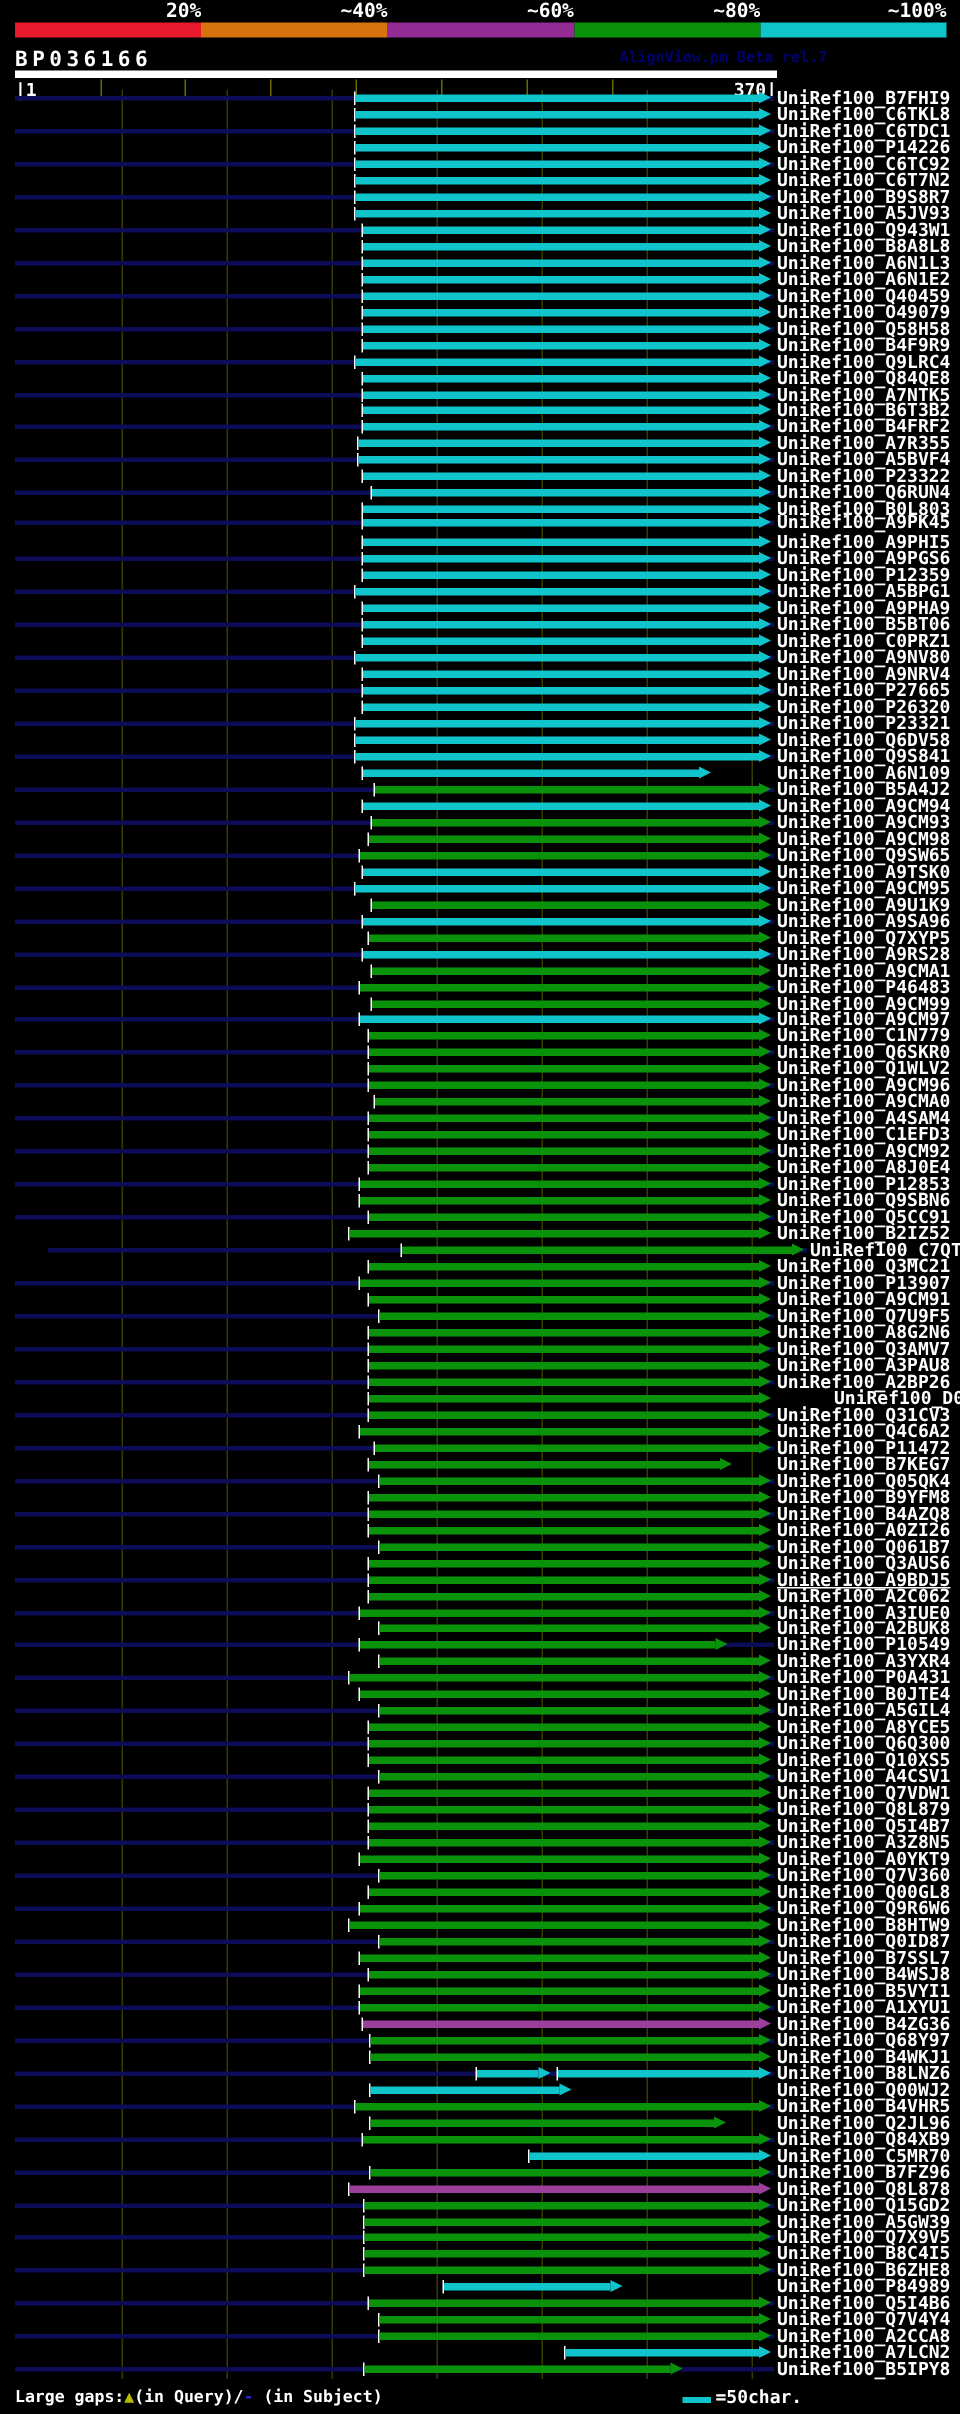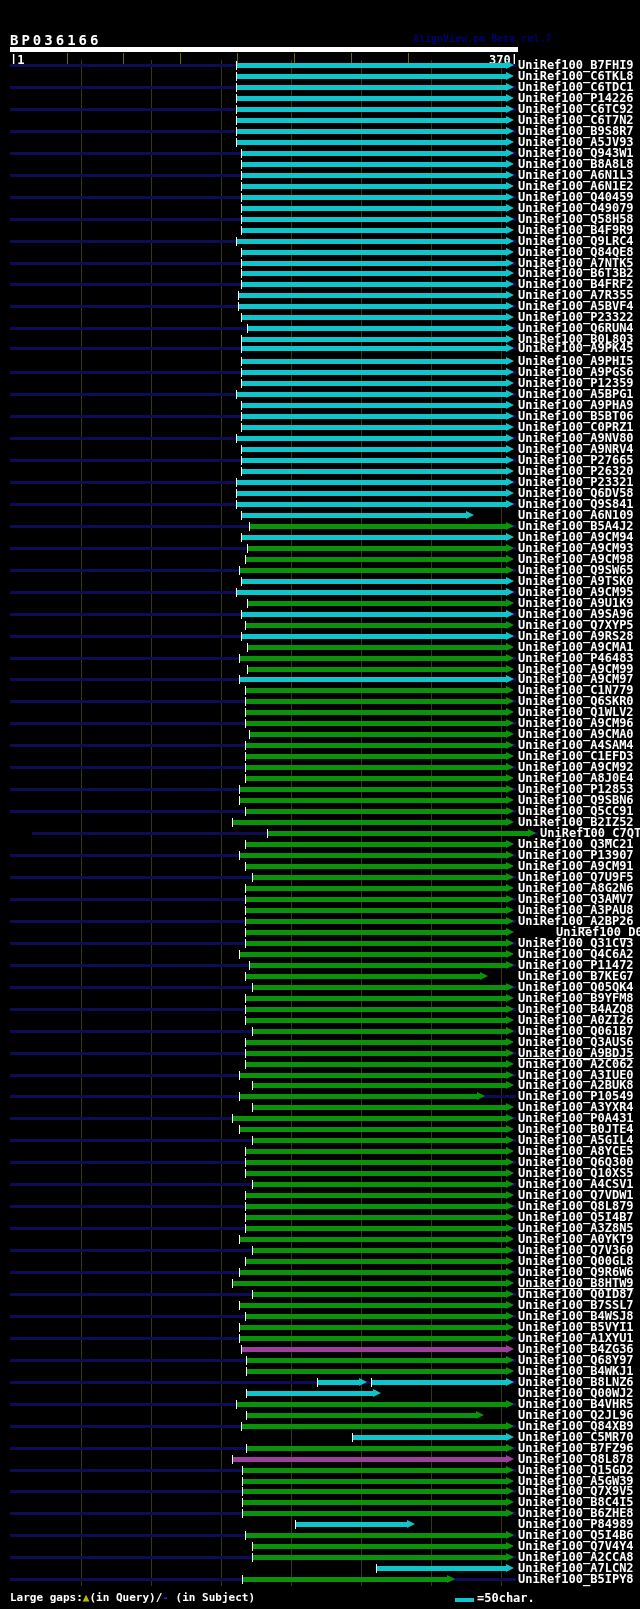--- a/index.html
+++ b/index.html
@@ -20,20 +20,32 @@
   .arrow{width:0;height:0;border-top:4.5px solid transparent;border-bottom:4.5px solid transparent;}
   .hitlbl{color:#fff;font:bold 12px/11px "DejaVu Sans Mono",monospace;white-space:pre;}
   #footer{left:10px;top:1592px;color:#fff;font:bold 11px/12px "DejaVu Sans Mono",monospace;white-space:pre;}
   #scalebar-label{left:477px;top:1592px;color:#fff;font:bold 12px/12px "DejaVu Sans Mono",monospace;}
   #scalebar-line{left:455px;top:1598px;width:19px;height:4px;}
 </style>
 </head>
 <body>
 
 <div id="app">
+  <div id="scale" class="abs" style="left:0;top:0;width:640px;height:28px;">
+      <div class="abs scaleseg" style="left: 10px; width: 124.2px; background: rgb(232, 25, 44);"></div>
+      <div class="abs pct" style="left: 10px; top: 1px; width: 124.2px;">20%</div>
+      <div class="abs scaleseg" style="left: 134.2px; width: 124.2px; background: rgb(215, 115, 15);"></div>
+      <div class="abs pct" style="left: 134.2px; top: 1px; width: 124.2px;">~40%</div>
+      <div class="abs scaleseg" style="left: 258.4px; width: 124.2px; background: rgb(148, 42, 148);"></div>
+      <div class="abs pct" style="left: 258.4px; top: 1px; width: 124.2px;">~60%</div>
+      <div class="abs scaleseg" style="left: 382.6px; width: 124.2px; background: rgb(10, 147, 10);"></div>
+      <div class="abs pct" style="left: 382.6px; top: 1px; width: 124.2px;">~80%</div>
+      <div class="abs scaleseg" style="left: 506.8px; width: 124.2px; background: rgb(16, 196, 204);"></div>
+      <div class="abs pct" style="left: 506.8px; top: 1px; width: 124.2px;">~100%</div>
+    </div>
   <div id="title" class="abs">BP036166</div>
   <div id="credit" class="abs">AlignView.pm Beta rel.7</div>
   <div id="rulerbar" class="abs"></div>
   <div class="abs rlab" style="left:10px;">|1</div>
   <div class="abs rlab" style="left:489px;width:29px;text-align:right;">370|</div>
   <div id="ticks">
       <div class="abs rtick" style="left: 67px;"></div>
       <div class="abs rtick" style="left: 123px;"></div>
       <div class="abs rtick" style="left: 180px;"></div>
       <div class="abs rtick" style="left: 237px;"></div>
@@ -770,21 +782,21 @@
         <div class="abs queryline" style="left: 10px; top: 4px; width: 506px;"></div>
         <div class="abs stick" style="left: 239.205px; top: 1px;"></div>
         <div class="abs bar" style="left: 240.205px; top: 3px; width: 265.832px; background: rgb(10, 147, 10);"></div>
         <div class="abs arrow" style="left: 506.038px; top: 1px; border-left: 8px solid rgb(10, 147, 10);"></div>
         <div class="abs hitlbl" style="left: 518px; top: 0px;">UniRef100_Q9R6W6</div>
       </div>
       <div class="abs" style="left: 0px; top: 1278px; width: 640px; height: 11px;">
         <div class="abs stick" style="left: 232.354px; top: 1px;"></div>
         <div class="abs bar" style="left: 233.354px; top: 3px; width: 272.684px; background: rgb(10, 147, 10);"></div>
         <div class="abs arrow" style="left: 506.038px; top: 1px; border-left: 8px solid rgb(10, 147, 10);"></div>
-        <div class="abs hitlbl" style="left: 518px; top: 0px; text-decoration: underline;">UniRef100_B8HTW9</div>
+        <div class="abs hitlbl" style="left: 518px; top: 0px;">UniRef100_B8HTW9</div>
       </div>
       <div class="abs" style="left: 0px; top: 1288.98px; width: 640px; height: 11px;">
         <div class="abs queryline" style="left: 10px; top: 4px; width: 506px;"></div>
         <div class="abs stick" style="left: 251.538px; top: 1px;"></div>
         <div class="abs bar" style="left: 252.538px; top: 3px; width: 253.5px; background: rgb(10, 147, 10);"></div>
         <div class="abs arrow" style="left: 506.038px; top: 1px; border-left: 8px solid rgb(10, 147, 10);"></div>
         <div class="abs hitlbl" style="left: 518px; top: 0px;">UniRef100_Q0ID87</div>
       </div>
       <div class="abs" style="left: 0px; top: 1299.95px; width: 640px; height: 11px;">
         <div class="abs stick" style="left: 239.205px; top: 1px;"></div>

